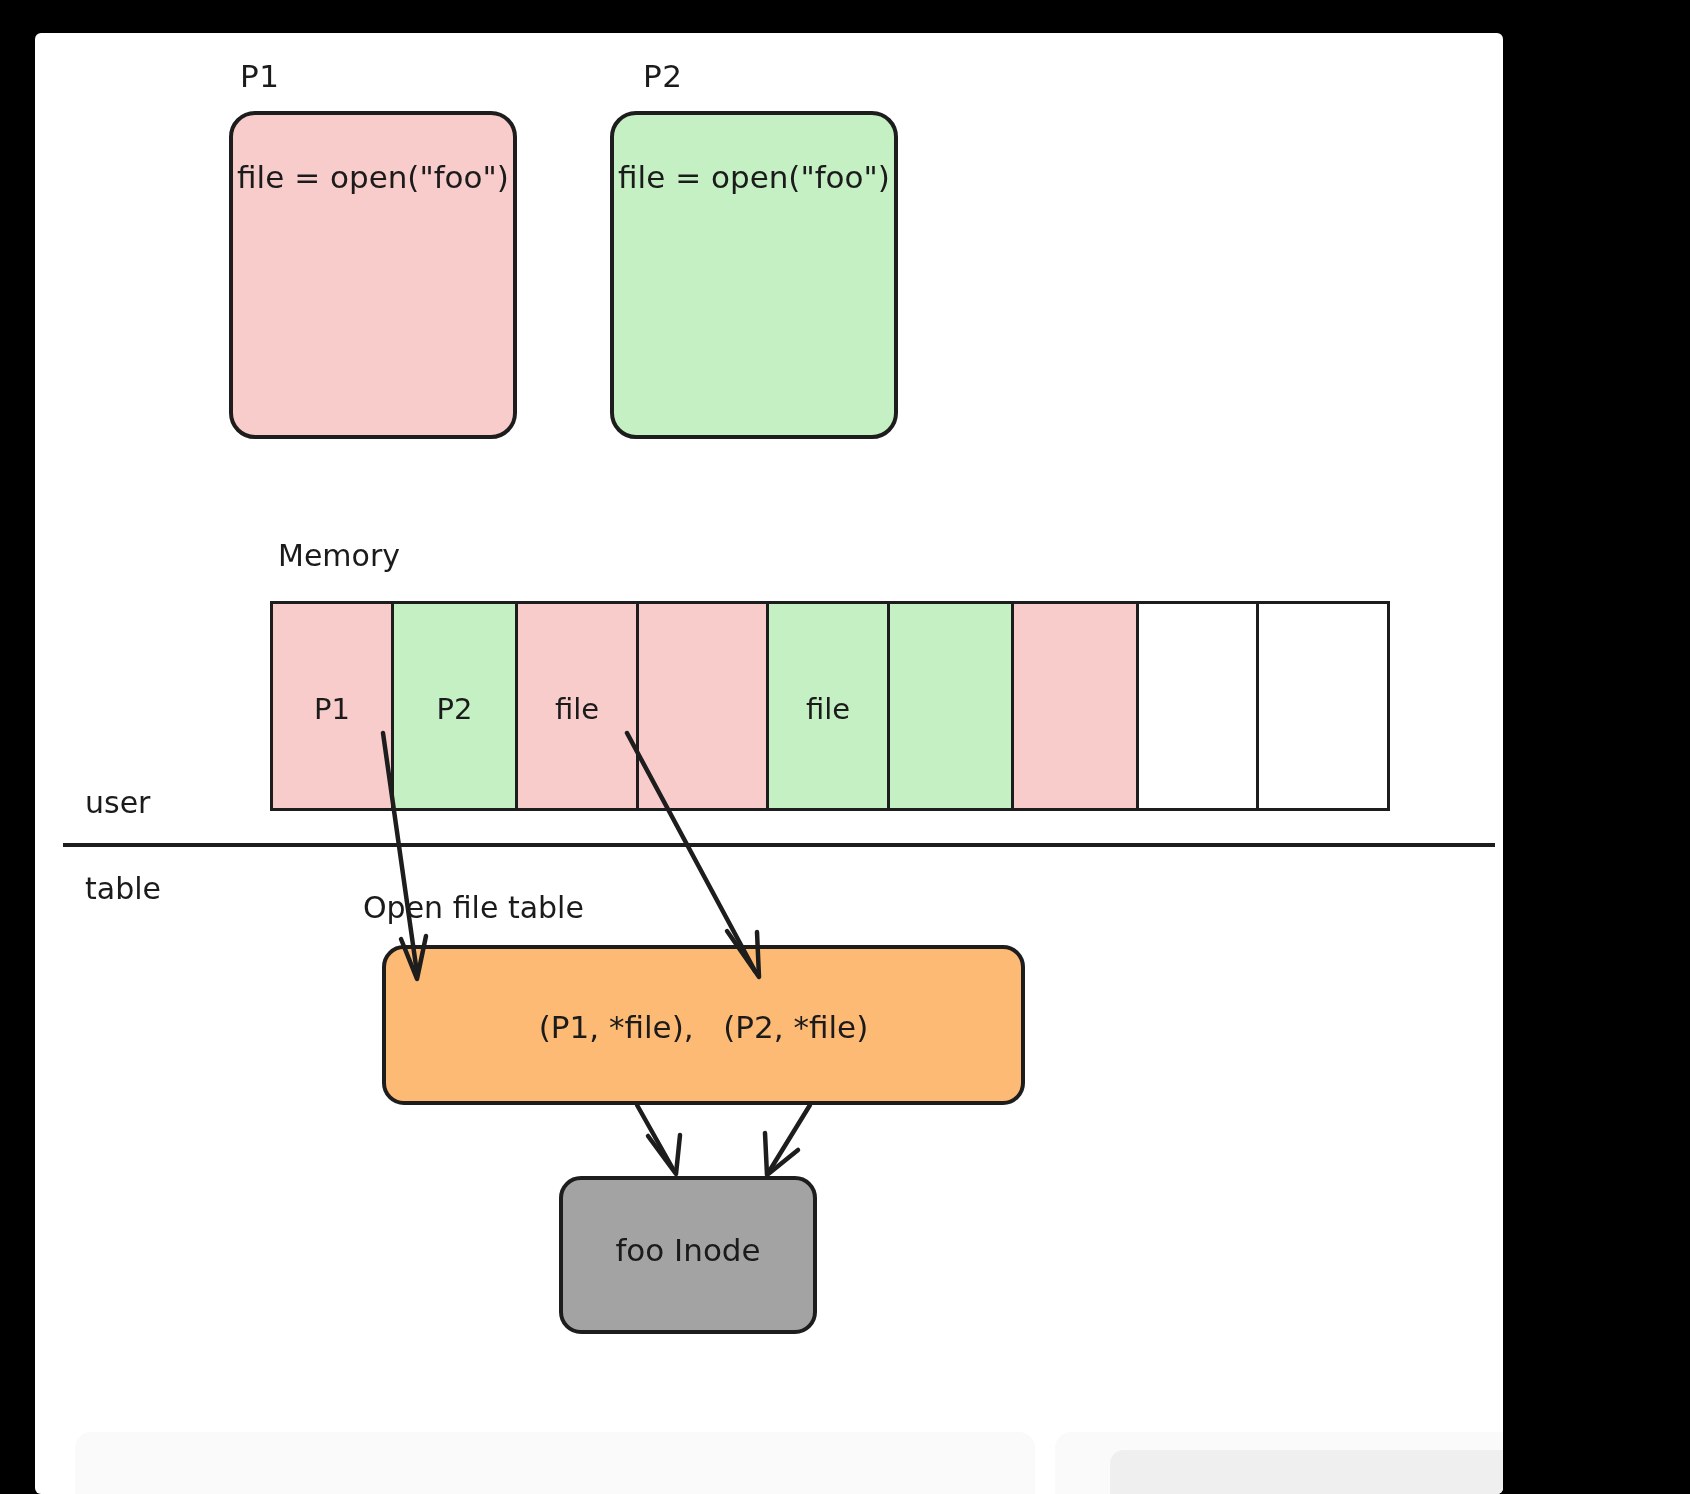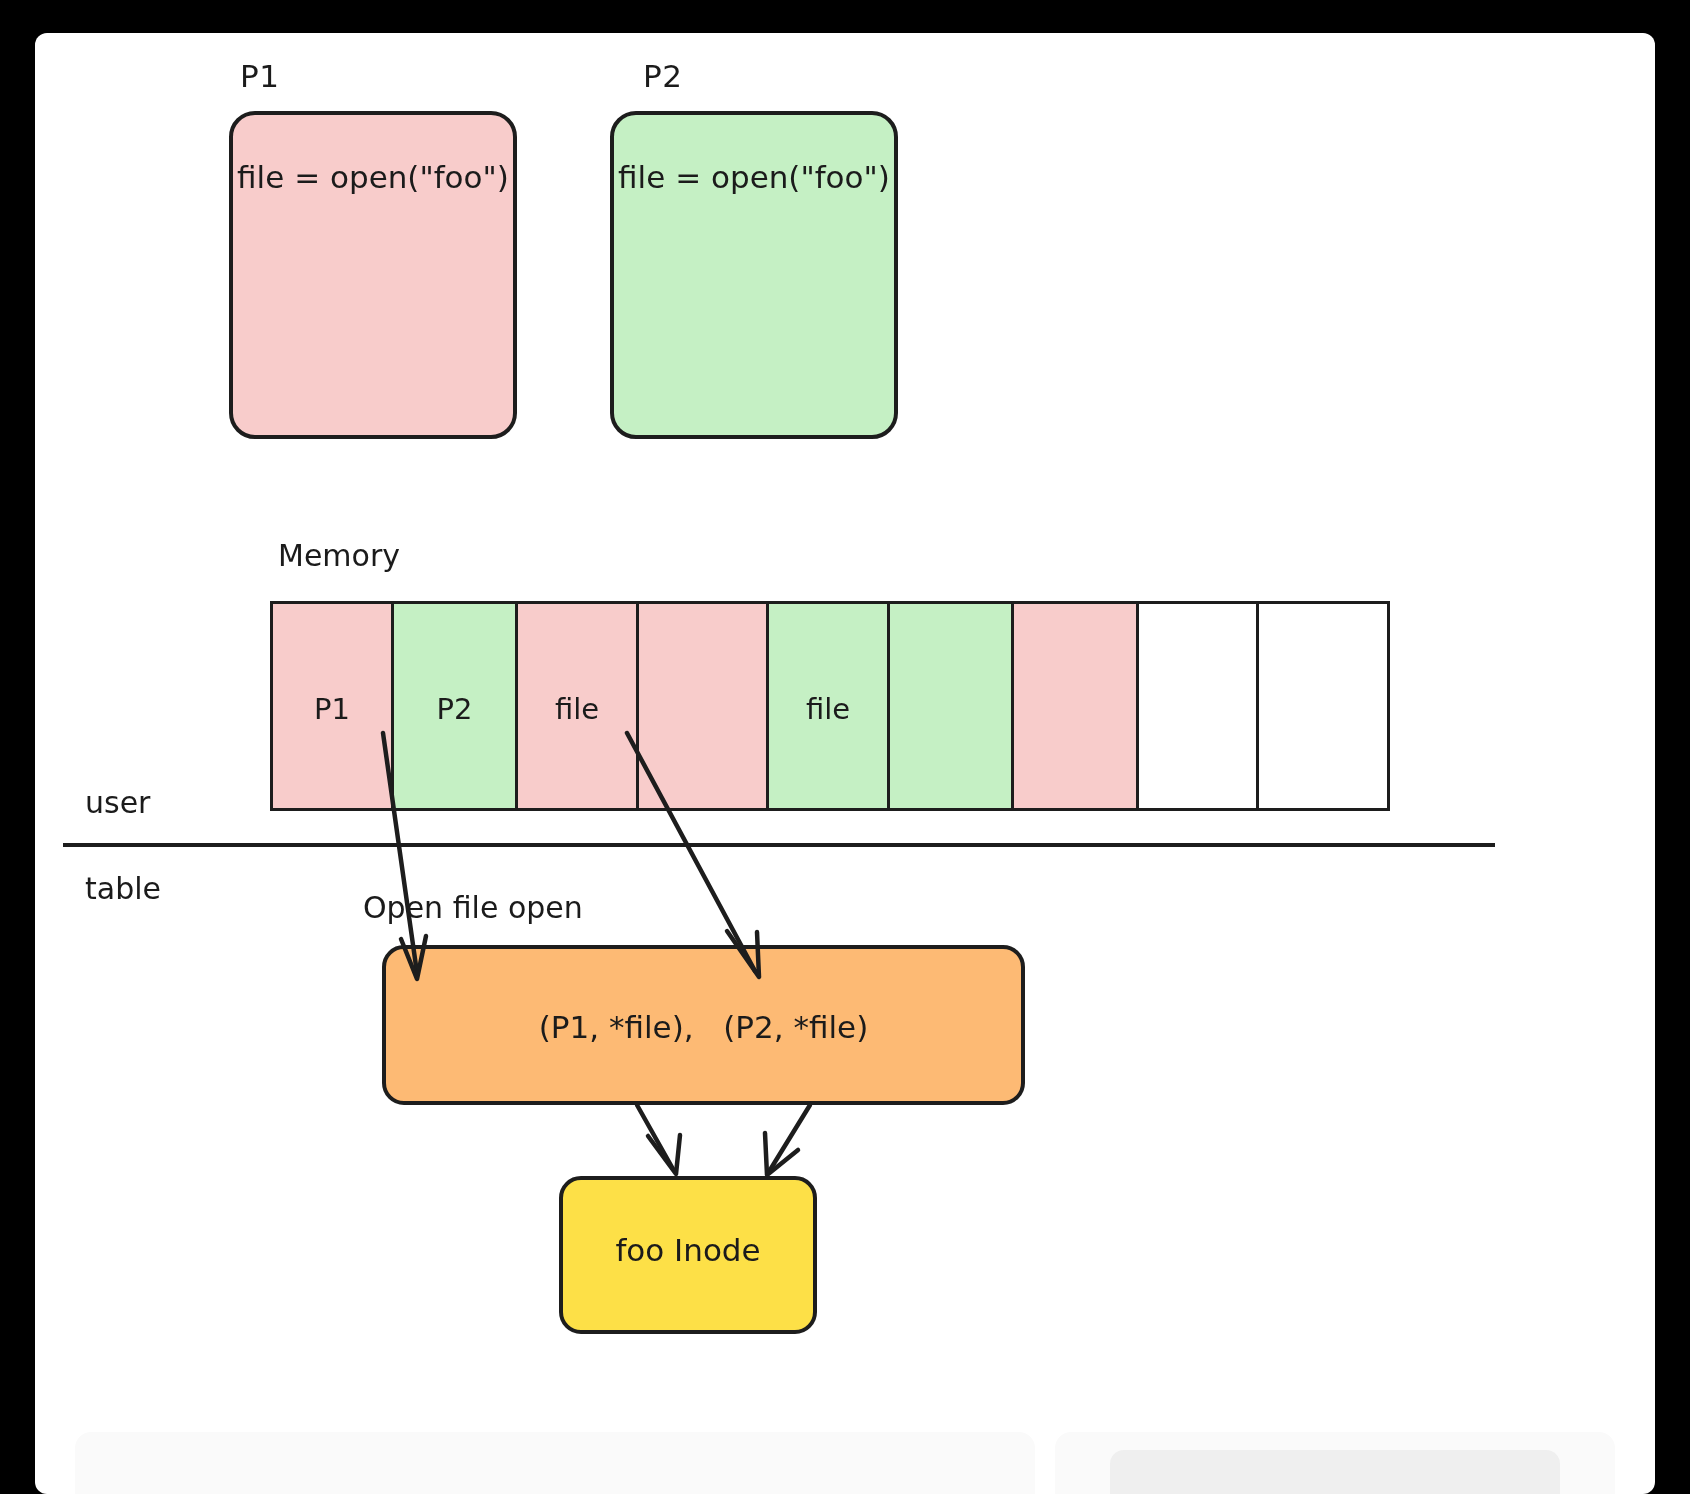--- a/index.html
+++ b/index.html
@@ -1,22 +1,22 @@
 <!DOCTYPE html>
 <html><head>
 <meta charset="utf-8">
 <style>
   html,body{margin:0;padding:0;background:#000;}
   body{
     width:1690px;height:1494px;overflow:hidden;position:relative;
     font-family:"DejaVu Sans", sans-serif;
   }
   #canvas{
-    position:absolute;left:35px;top:33px;width:1620px;height:1461px;
-    background:#ffffff;border-radius:12px;overflow:hidden;
+    position:absolute;left:35px;top:33px;width:1468px;height:1461px;
+    background:#ffffff;border-radius:6px;overflow:hidden;
   }
   .diagram{position:absolute;left:0;top:0;width:1620px;height:1461px;}
   .lbl{
     position:absolute;color:#1b1b1b;white-space:nowrap;
     font-family:"DejaVu Sans", sans-serif;
   }
   
   .proc-cap{font-size:31px;letter-spacing:.5px;}
   .proc-box{
     position:absolute;border:4px solid #1d1d1d;border-radius:26px;
@@ -48,21 +48,21 @@
   .oft-box{
     position:absolute;border:4px solid #1d1d1d;border-radius:22px;
     background:#fdba74;
   }
   .oft-box .entries{
     position:absolute;left:0;right:0;top:60px;text-align:center;
     font-size:31px;color:#1b1b1b;white-space:pre;
   }
   .inode-box{
     position:absolute;border:4px solid #1d1d1d;border-radius:22px;
-    background:#fde047;
+    background:#a3a3a3;
   }
   .inode-box .t{
     position:absolute;left:0;right:0;top:52px;text-align:center;
     font-size:31px;color:#1b1b1b;white-space:nowrap;
   }
   svg.arrows{position:absolute;left:0;top:0;width:1620px;height:1461px;overflow:visible;}
   
   .chrome-a{position:absolute;left:40px;bottom:-34px;width:960px;height:96px;
     background:#fafafa;border-radius:16px;}
   .chrome-b{position:absolute;left:1020px;bottom:-34px;width:560px;height:96px;
@@ -115,21 +115,21 @@
         </div>
       <div class="mem-cell white" style="width:134px;height:210px;">
           <span></span>
         </div>
     </div>
 
     <div class="lbl side-lbl" style="left:50px;top:752px;">user</div>
     <div class="boundary" style="left:28px;top:810px;width:1432px;"></div>
     <div class="lbl side-lbl" style="left:50px;top:838px;">table</div>
 
-    <div class="lbl oft-cap" style="left:328px;top:857px;">Open file open</div>
+    <div class="lbl oft-cap" style="left:328px;top:857px;">Open file table</div>
     <div class="oft-box" style="left:347px;top:912px;width:635px;height:152px;">
       <div class="entries">(P1, *file),   (P2, *file)</div>
     </div>
 
     <div class="inode-box" style="left:524px;top:1143px;width:250px;height:150px;">
       <div class="t">foo Inode</div>
     </div>
 
     <svg class="arrows" viewBox="0 0 1620 1461">
       <g fill="none" stroke="#1d1d1d" stroke-width="4.5" stroke-linecap="round" stroke-linejoin="round">

